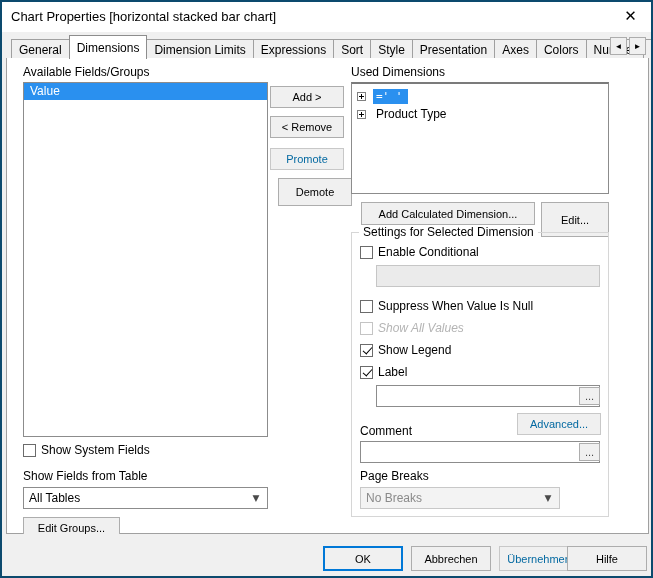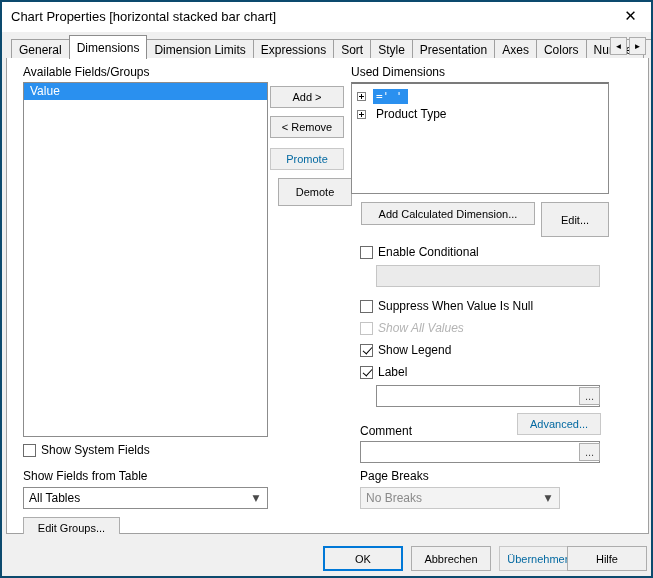--- a/index.html
+++ b/index.html
@@ -403,20 +403,23 @@
       </div>
       <div class="treerow">
         <span class="plusbox"></span>
         <span class="treelabel">Product Type</span>
       </div>
     </div>
 
     <div class="btn" style="left:354px; top:144px; width:174px; height:23px;">Add Calculated Dimension...</div>
     <div class="btn" style="left:534px; top:144px; width:68px; height:35px;">Edit...</div>
 
+    <div class="groupbox" style="left:344px; top:174px; width:258px; height:285px;">
+      <span class="group-title">Settings for Selected Dimension</span>
+    </div>
 
     <div class="chk" style="left:353px; top:187px;">
       <span class="chkbox"></span>
       <span class="chklabel">Enable Conditional</span>
     </div>
 
     <div class="input dis" style="left:369px; top:207px; width:224px; height:22px;"></div>
 
     <div class="chk" style="left:353px; top:241px;">
       <span class="chkbox"></span>

